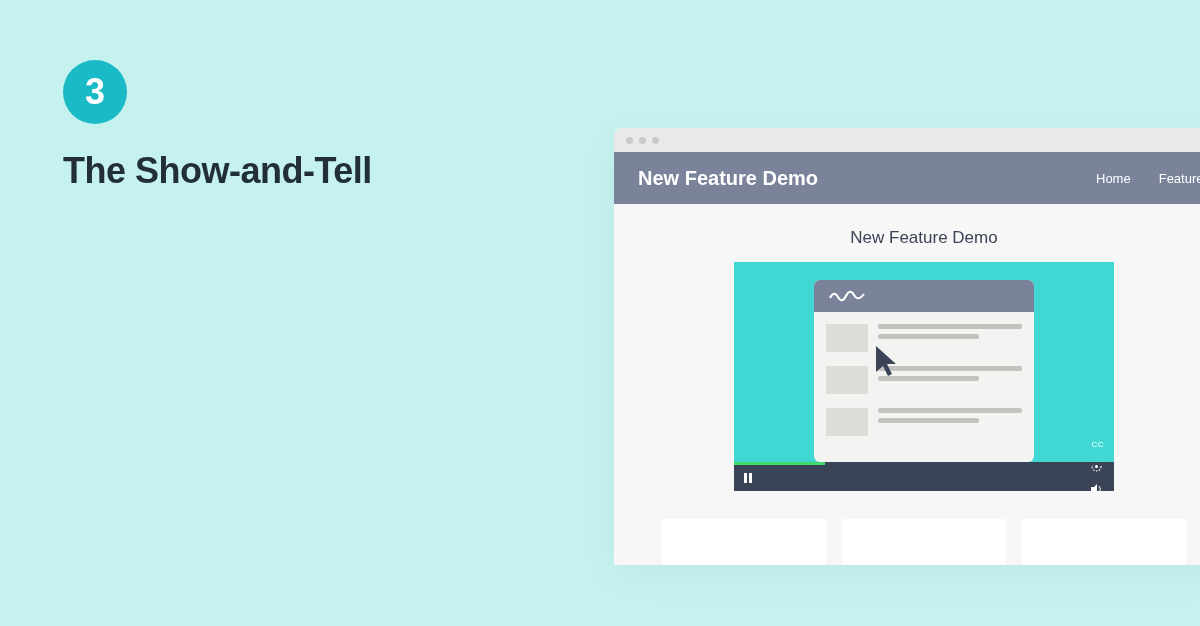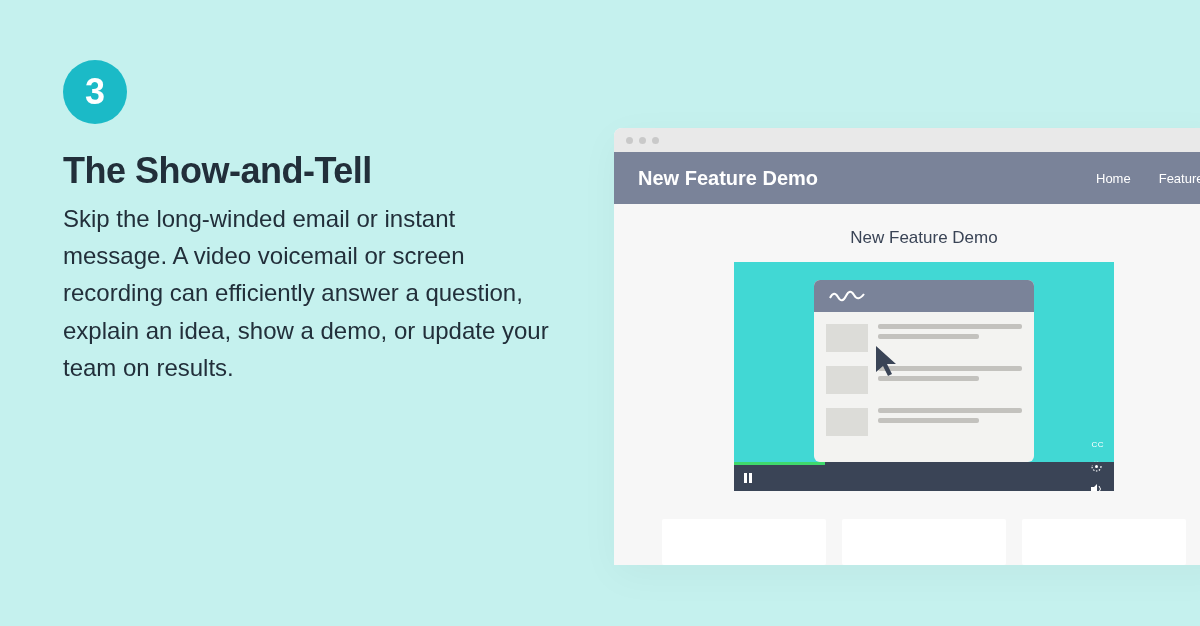--- a/index.html
+++ b/index.html
@@ -31,21 +31,20 @@
       justify-content: center;
       color: #fff;
       font-size: 36px;
       font-weight: 700;
       margin-bottom: 26px;
     }
     .title {
       color: #222f3a;
       font-size: 36px;
       font-weight: 700;
-      margin-bottom: 8px;
       letter-spacing: -0.5px;
     }
     .subtitle {
       color: #222f3a;
       font-size: 23px;
       font-weight: 400;
       margin-bottom: 40px;
     }
     .body-text {
       color: #222f3a;
@@ -229,21 +228,20 @@
     }
   </style>
 </head>
 <body>
 
 <div class="content-left">
   <div class="number-badge">
     <span>3</span>
   </div>
   <h1 class="title">The Show-and-Tell</h1>
-  <p class="body-text">Skip the long-winded email or instant message. A video voicemail or screen recording can efficiently answer a question, explain an idea, show a demo, or update your team on results.</p>
 </div>
 
 <div class="browser-mockup">
   <div class="browser-chrome">
     <div class="traffic-dot"></div>
     <div class="traffic-dot"></div>
     <div class="traffic-dot"></div>
   </div>
   <div class="header-bar">
     <div class="header-title">New Feature Demo</div>

